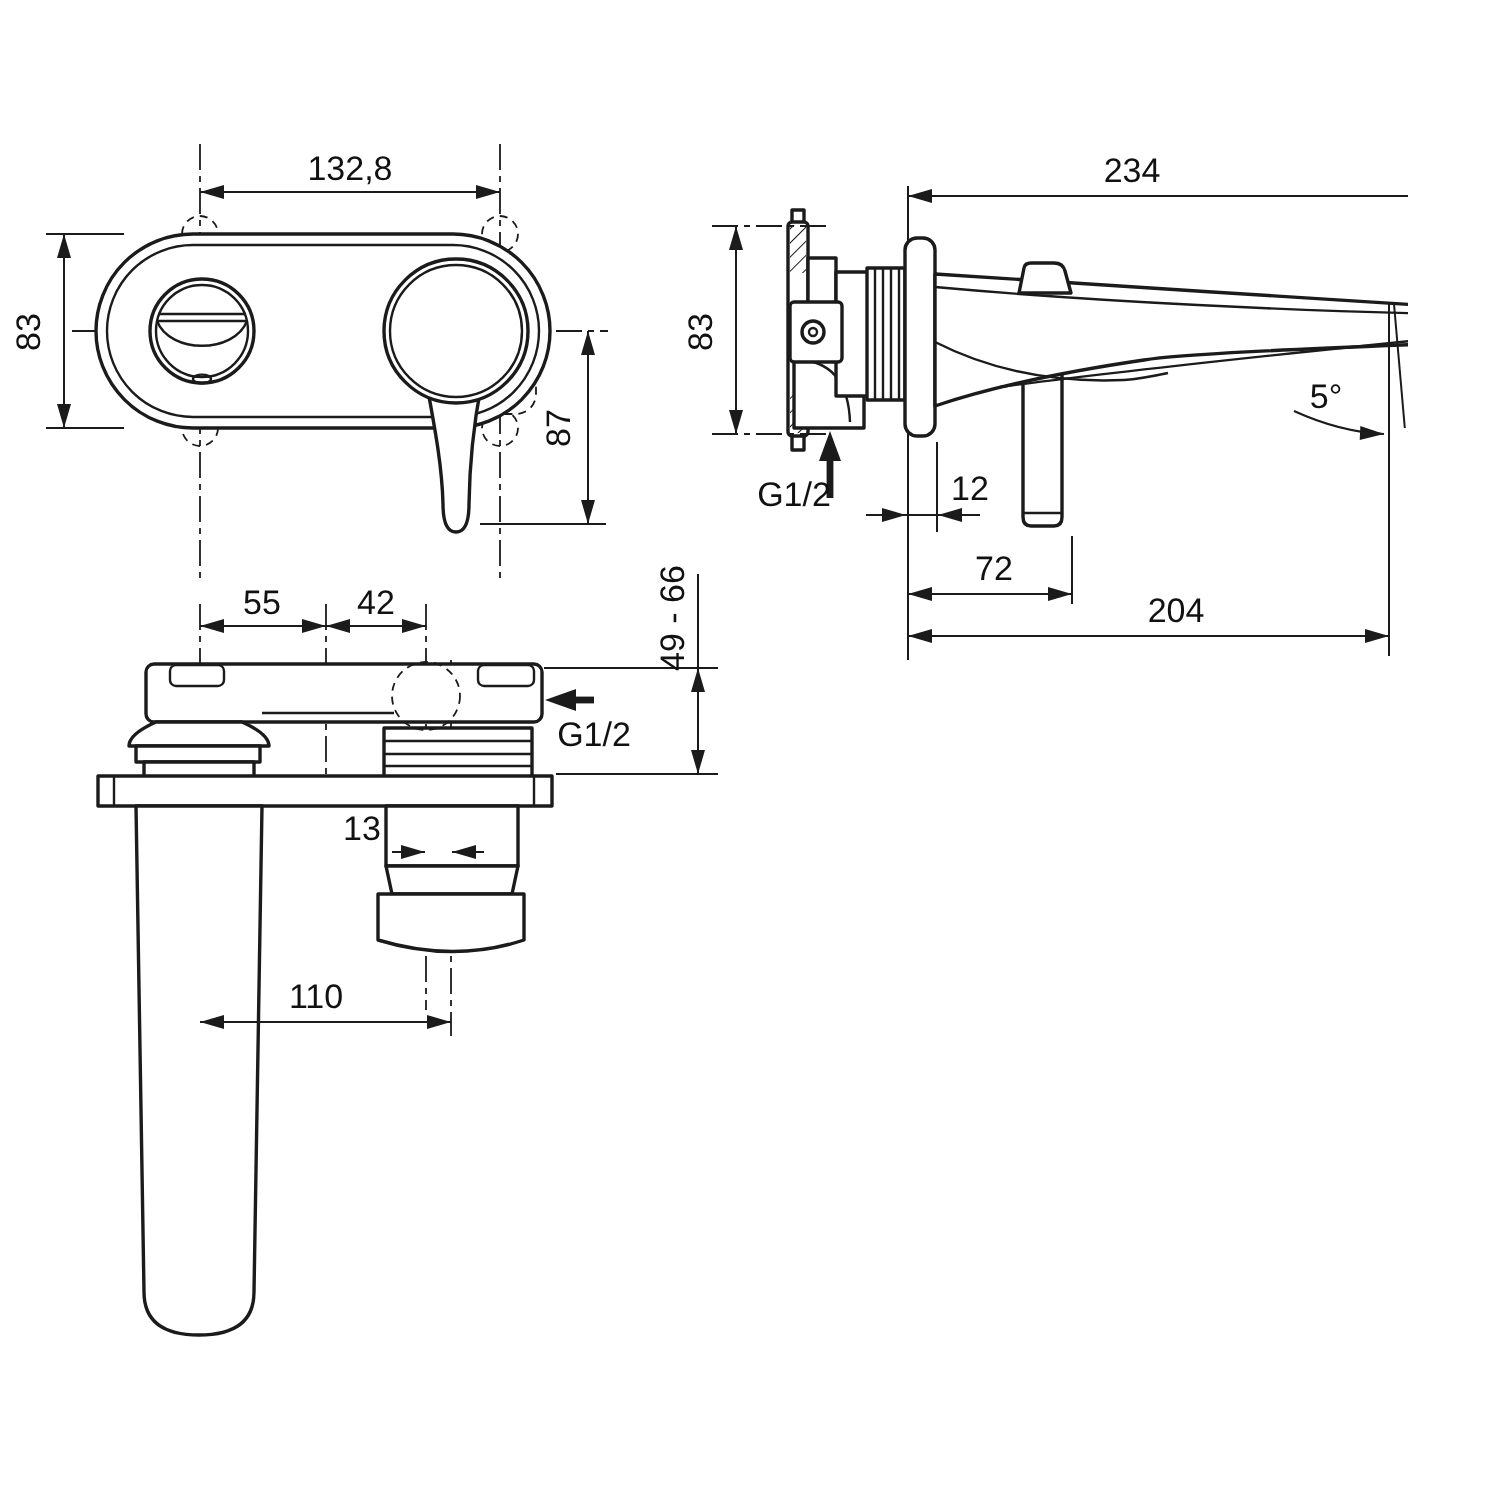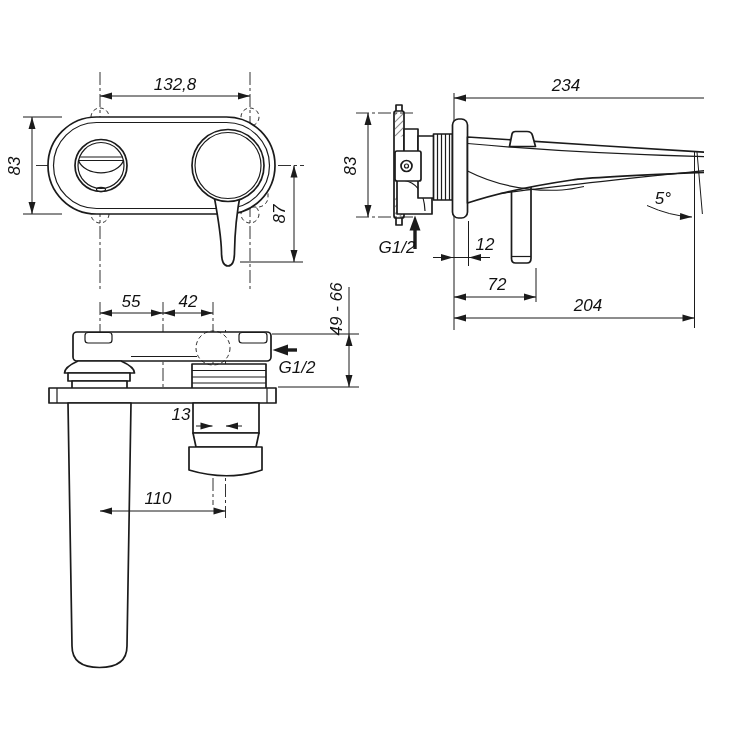--- a/index.html
+++ b/index.html
@@ -1,16 +1,16 @@
 <!DOCTYPE html>
 <html><head>
 <meta charset="utf-8">
 <style>
   html,body{margin:0;padding:0;background:#ffffff;}
-  .stage{width:704px;height:750px;background:#ffffff;position:relative;overflow:hidden;font-style:italic;}
+  .stage{width:704px;height:750px;background:#ffffff;position:relative;overflow:hidden;}
   svg{display:block;}
   text{font-family:"Liberation Sans","DejaVu Sans",sans-serif;font-size:17px;fill:#111;}
   .obj{fill:none;stroke:#1b1b1b;stroke-width:1.7;stroke-linejoin:round;stroke-linecap:round;}
   .objw{fill:#ffffff;stroke:#1b1b1b;stroke-width:1.7;stroke-linejoin:round;stroke-linecap:round;}
   .med{fill:none;stroke:#1b1b1b;stroke-width:1.2;stroke-linejoin:round;}
   .thin{fill:none;stroke:#1b1b1b;stroke-width:1;}
   .cl{fill:none;stroke:#1b1b1b;stroke-width:0.9;stroke-dasharray:13 3 3 3;}
   .hid{fill:none;stroke:#1b1b1b;stroke-width:0.9;stroke-dasharray:4 3;}
   .boldarrow{stroke:#1b1b1b;stroke-width:3.4;}
 </style>

